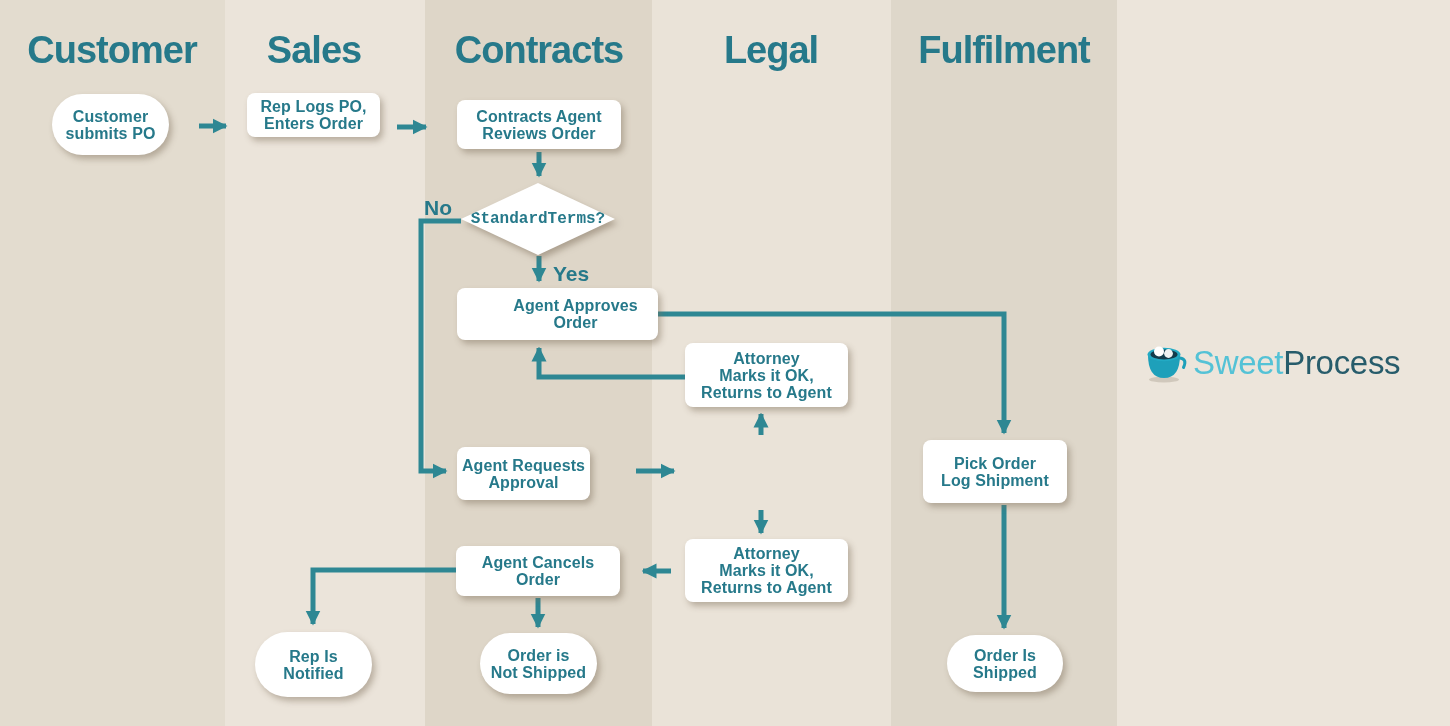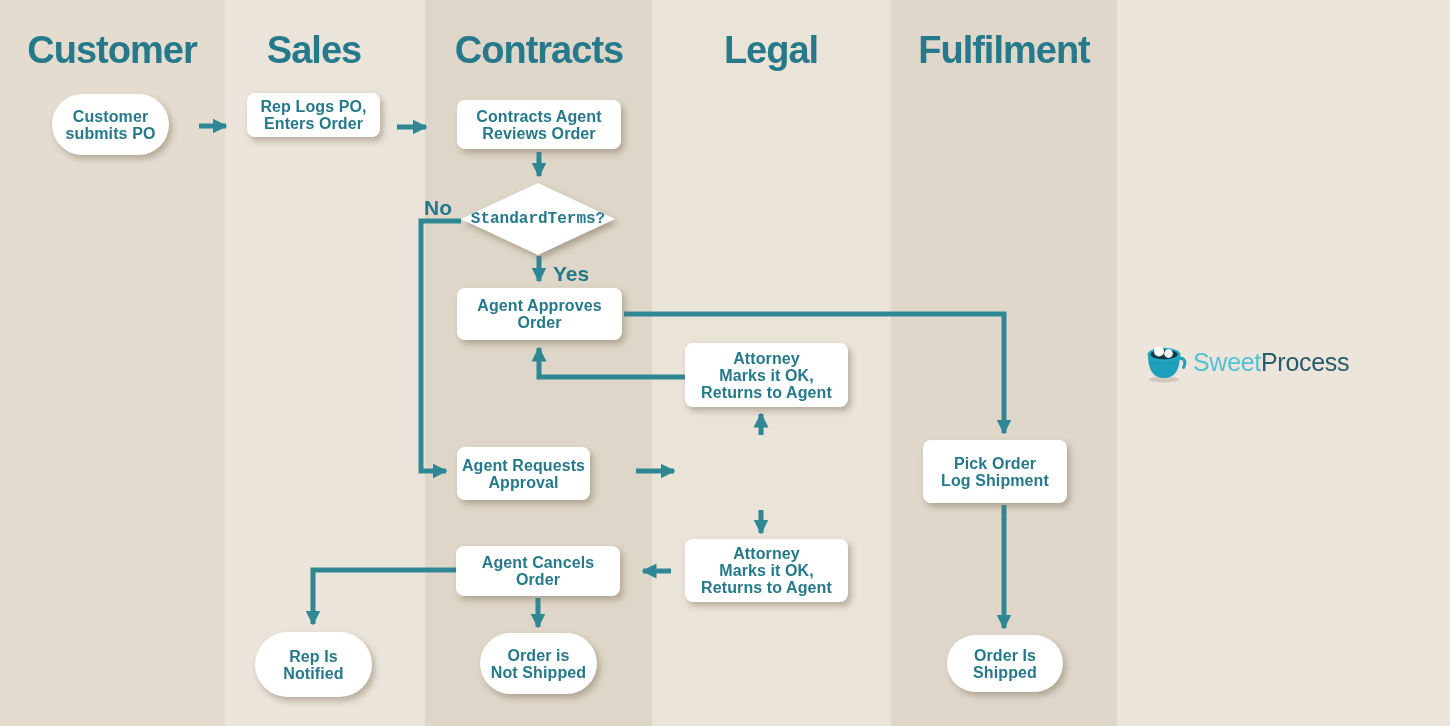--- a/index.html
+++ b/index.html
@@ -64,21 +64,21 @@
   .edge-label{
     position:absolute;z-index:3;
     color:var(--text,#26798a);font-weight:bold;font-size:21px;line-height:1;
   }
 
   
   .logo{
     position:absolute;left:1144px;top:341px;z-index:2;
     display:flex;align-items:center;gap:5px;
   }
-  .logo-text{font-size:25px;letter-spacing:-.3px;line-height:1;}
+  .logo-text{font-size:33px;letter-spacing:-.3px;line-height:1;}
 </style>
 </head>
 <body>
 
 <div class="stage">
 
   <div class="lane lane-customer" style="background: rgb(227, 220, 207);"></div>
   <div class="lane lane-sales" style="background: rgb(235, 228, 218);"></div>
   <div class="lane lane-contracts" style="background: rgb(222, 214, 200);"></div>
   <div class="lane lane-legal" style="background: rgb(234, 227, 216);"></div>
@@ -130,21 +130,21 @@
     <div>Reviews Order</div>
   </div>
 
   <div class="diamond-wrap" style="left:461px;top:183px;width:154px;height:72px;">
     <div class="diamond">
       <div>Standard</div>
       <div>Terms?</div>
     </div>
   </div>
 
-  <div class="node rect" style="left:457px;top:288px;width:165px;height:52px;">
+  <div class="node rect" style="left:457px;top:288px;width:165px;height:52px;padding-left:36px;">
     <div>Agent Approves</div>
     <div>Order</div>
   </div>
 
   <div class="node rect" style="left:685px;top:343px;width:163px;height:64px;">
     <div>Attorney</div>
     <div>Marks it OK,</div>
     <div>Returns to Agent</div>
   </div>
 

